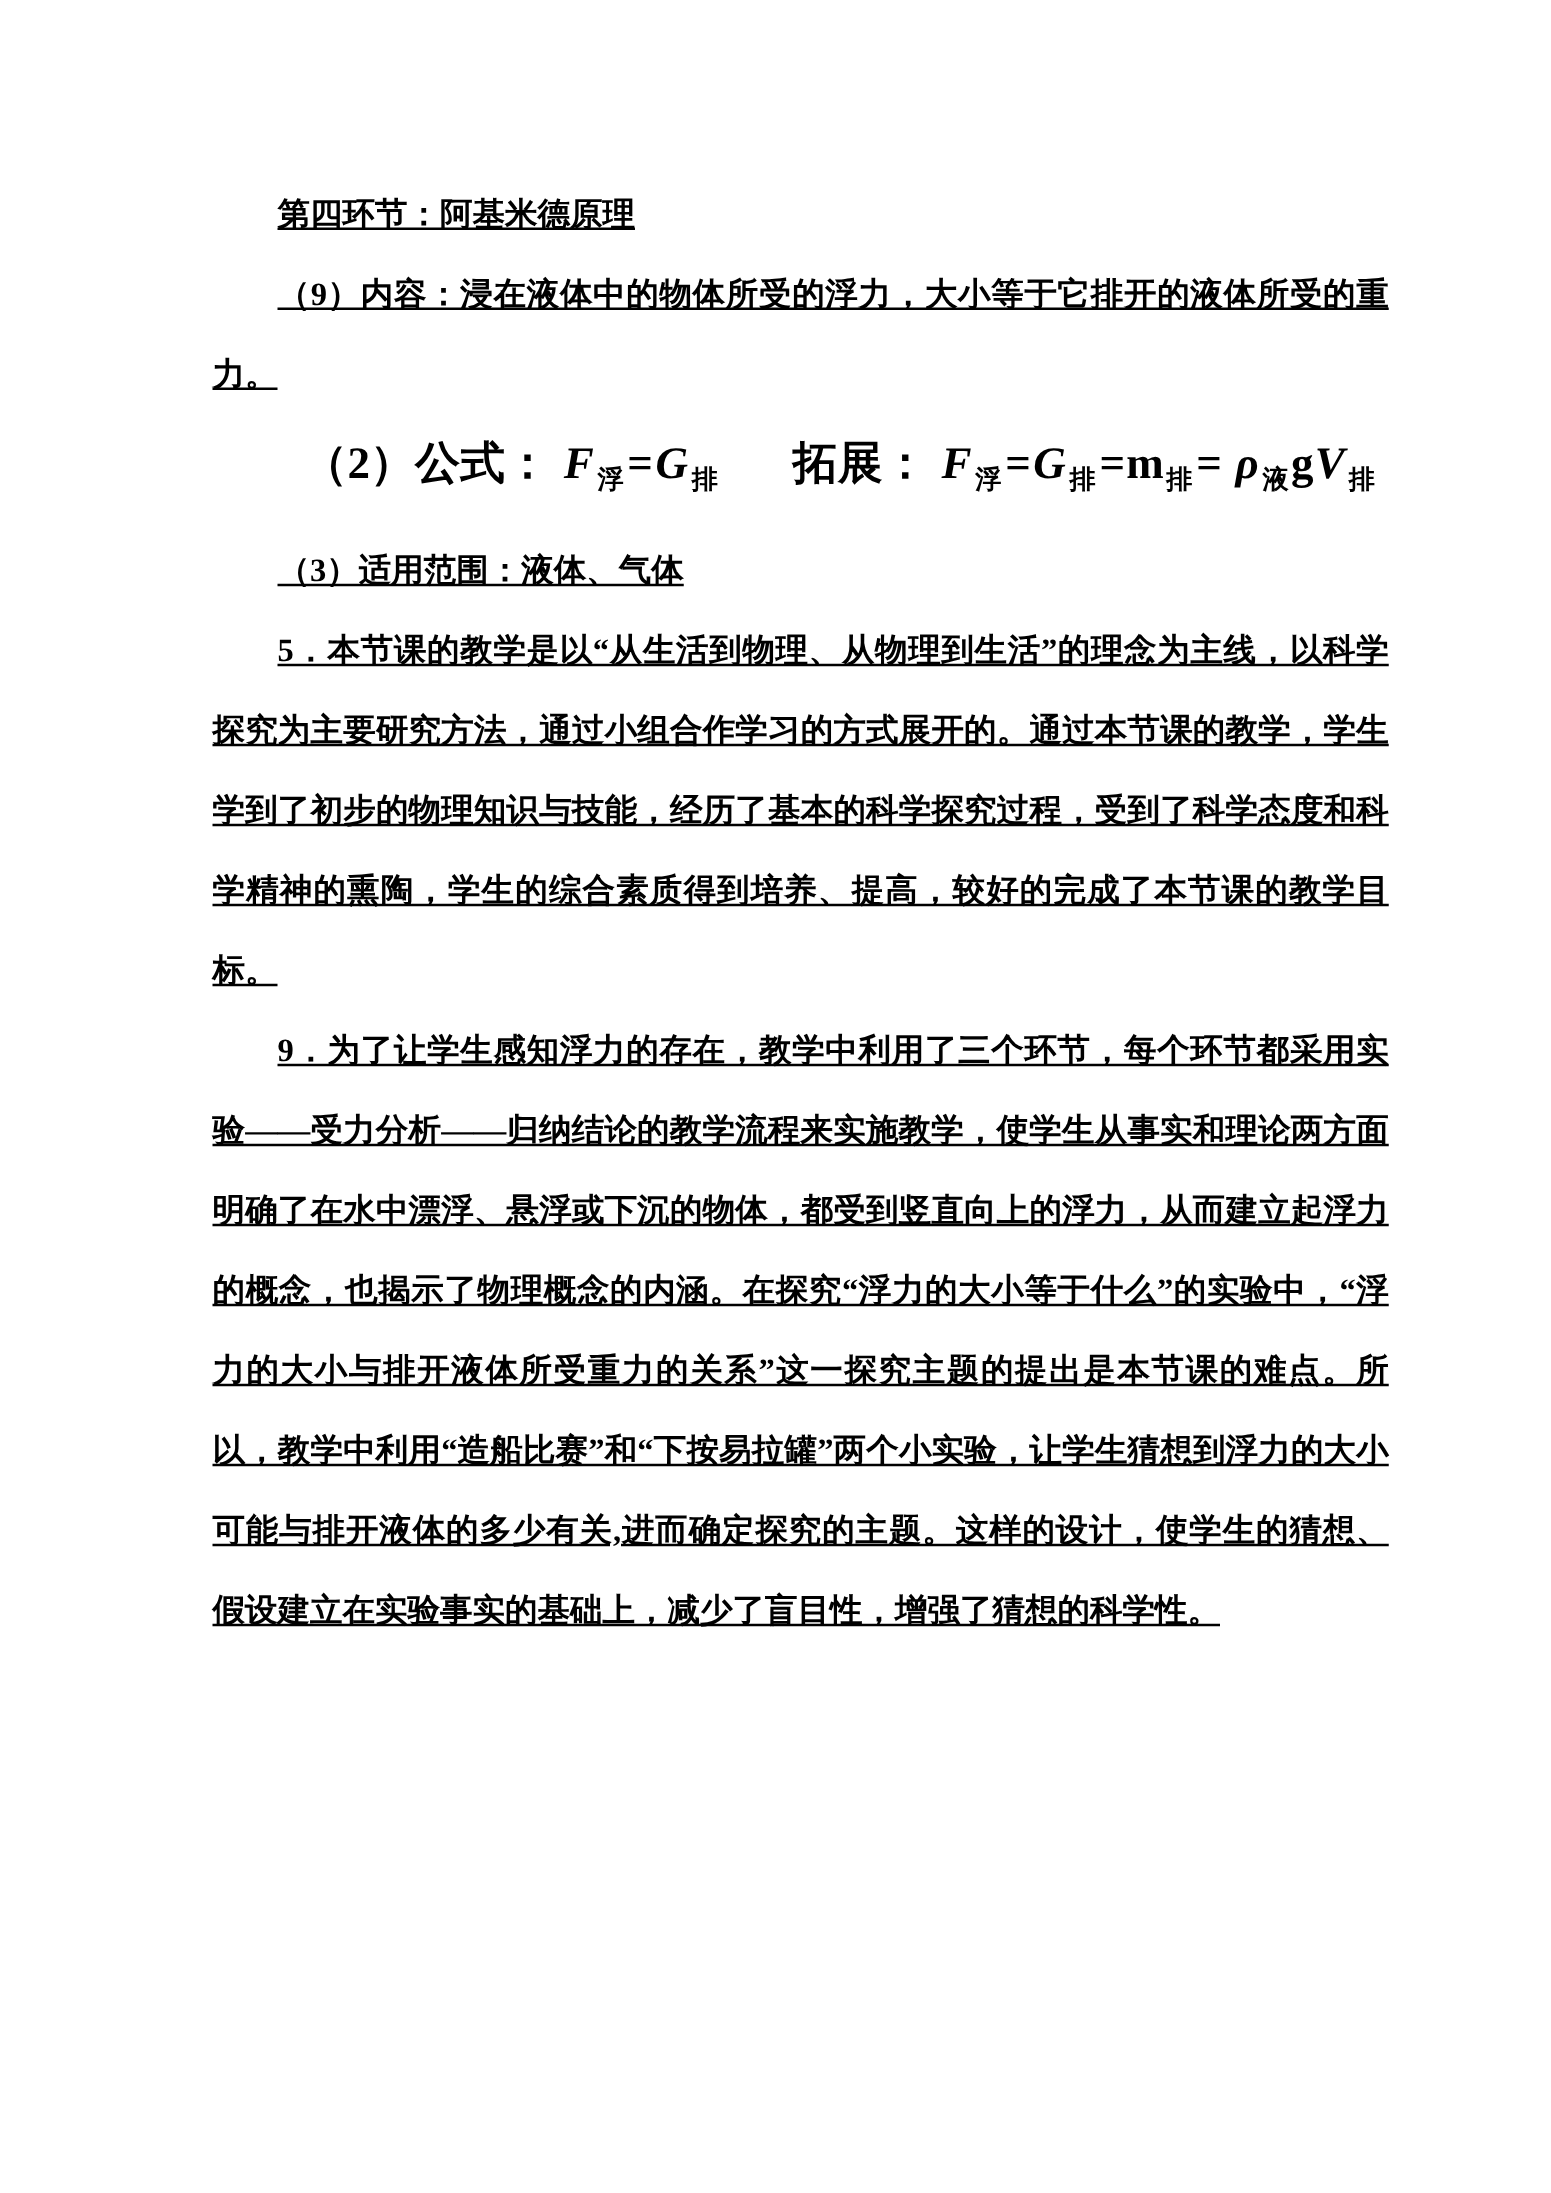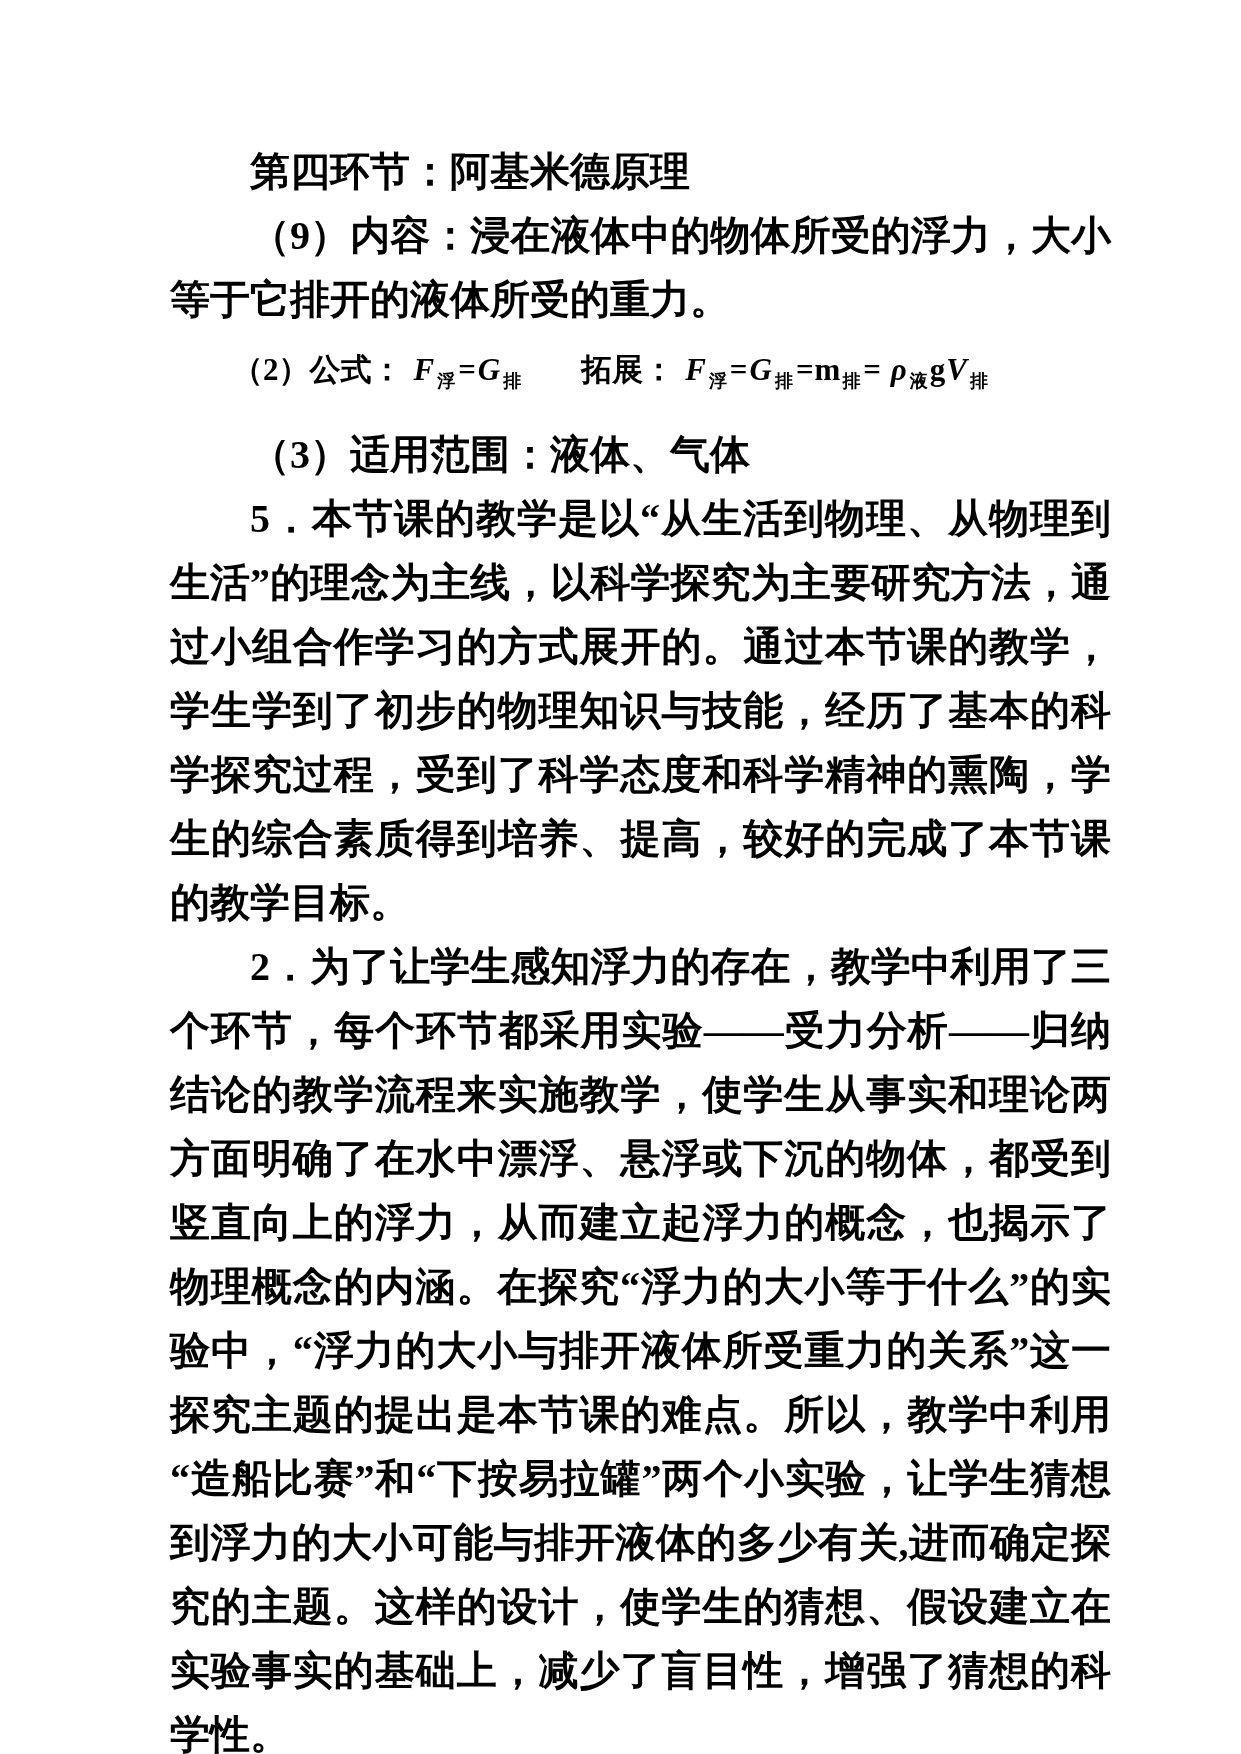--- a/index.html
+++ b/index.html
@@ -17,34 +17,35 @@
   }
   .page {
     box-sizing: border-box;
     width: 1241px;
     height: 1754px;
     padding: 140px 130px 0 170px;
     background: #ffffff;
   }
   .doc-par {
     margin: 0;
-    font-size: 40px;
+    font-size: 26px;
     line-height: 64px;
     font-weight: bold;
     text-align: justify;
     text-indent: 2em;
     letter-spacing: 0;
     word-break: break-all;
+    text-decoration: underline;
   }
   .doc-par.single {
     text-align: left;
   }
   .formula-par {
     margin: 6px 0 10px 0;
-    font-size: 31px;
+    font-size: 36px;
     line-height: 64px;
     font-weight: bold;
     text-indent: 2em;
     text-align: left;
     white-space: nowrap;
   }
   .math-var {
     font-style: italic;
     font-family: "Liberation Serif", serif;
     padding: 0 1px;
@@ -83,15 +84,15 @@
 
   <p class="formula-par">
     <span>（2）公式：</span><span class="small-gap"></span><span class="math-var">F</span><span class="math-sub">浮</span><span class="math-op">=</span><span class="math-var">G</span><span class="math-sub">排</span><span class="expand-gap"></span><span>拓展：</span><span class="small-gap"></span><span class="math-var">F</span><span class="math-sub">浮</span><span class="math-op">=</span><span class="math-var">G</span><span class="math-sub">排</span><span class="math-op">=</span><span class="math-upright">m</span><span class="math-sub">排</span><span class="math-op">=</span>&nbsp;<span class="math-var">ρ</span><span class="math-sub">液</span><span class="math-upright">g</span><span class="math-var">V</span><span class="math-sub">排</span>
   </p>
 
   <p class="doc-par single">（3）适用范围：液体、气体</p>
 
 
   <p class="doc-par">5．本节课的教学是以“从生活到物理、从物理到生活”的理念为主线，以科学探究为主要研究方法，通过小组合作学习的方式展开的。通过本节课的教学，学生学到了初步的物理知识与技能，经历了基本的科学探究过程，受到了科学态度和科学精神的熏陶，学生的综合素质得到培养、提高，较好的完成了本节课的教学目标。</p>
 
-  <p class="doc-par">2．为了让学生感知浮力的存在，教学中利用了三个环节，每个环节都采用实验——受力分析——归纳结论的教学流程来实施教学，使学生从事实和理论两方面明确了在水中漂浮、悬浮或下沉的物体，都受到竖直向上的浮力，从而建立起浮力的概念，也揭示了物理概念的内涵。在探究“浮力的大小等于什么”的实验中，“浮力的大小与排开液体所受重力的关系”这一探究主题的提出是本节课的难点。所以，教学中利用“造船比赛”和“下按易拉罐”两个小实验，让学生猜想到浮力的大小可能与排开液体的多少有关,进而确定探究的主题。这样的设计，使学生的猜想、假设建立在实验事实的基础上，减少了盲目性，增强了猜想的科学性。</p>
+  <p class="doc-par">9．为了让学生感知浮力的存在，教学中利用了三个环节，每个环节都采用实验——受力分析——归纳结论的教学流程来实施教学，使学生从事实和理论两方面明确了在水中漂浮、悬浮或下沉的物体，都受到竖直向上的浮力，从而建立起浮力的概念，也揭示了物理概念的内涵。在探究“浮力的大小等于什么”的实验中，“浮力的大小与排开液体所受重力的关系”这一探究主题的提出是本节课的难点。所以，教学中利用“造船比赛”和“下按易拉罐”两个小实验，让学生猜想到浮力的大小可能与排开液体的多少有关,进而确定探究的主题。这样的设计，使学生的猜想、假设建立在实验事实的基础上，减少了盲目性，增强了猜想的科学性。</p>
 
 </div>
 
 </body></html>

